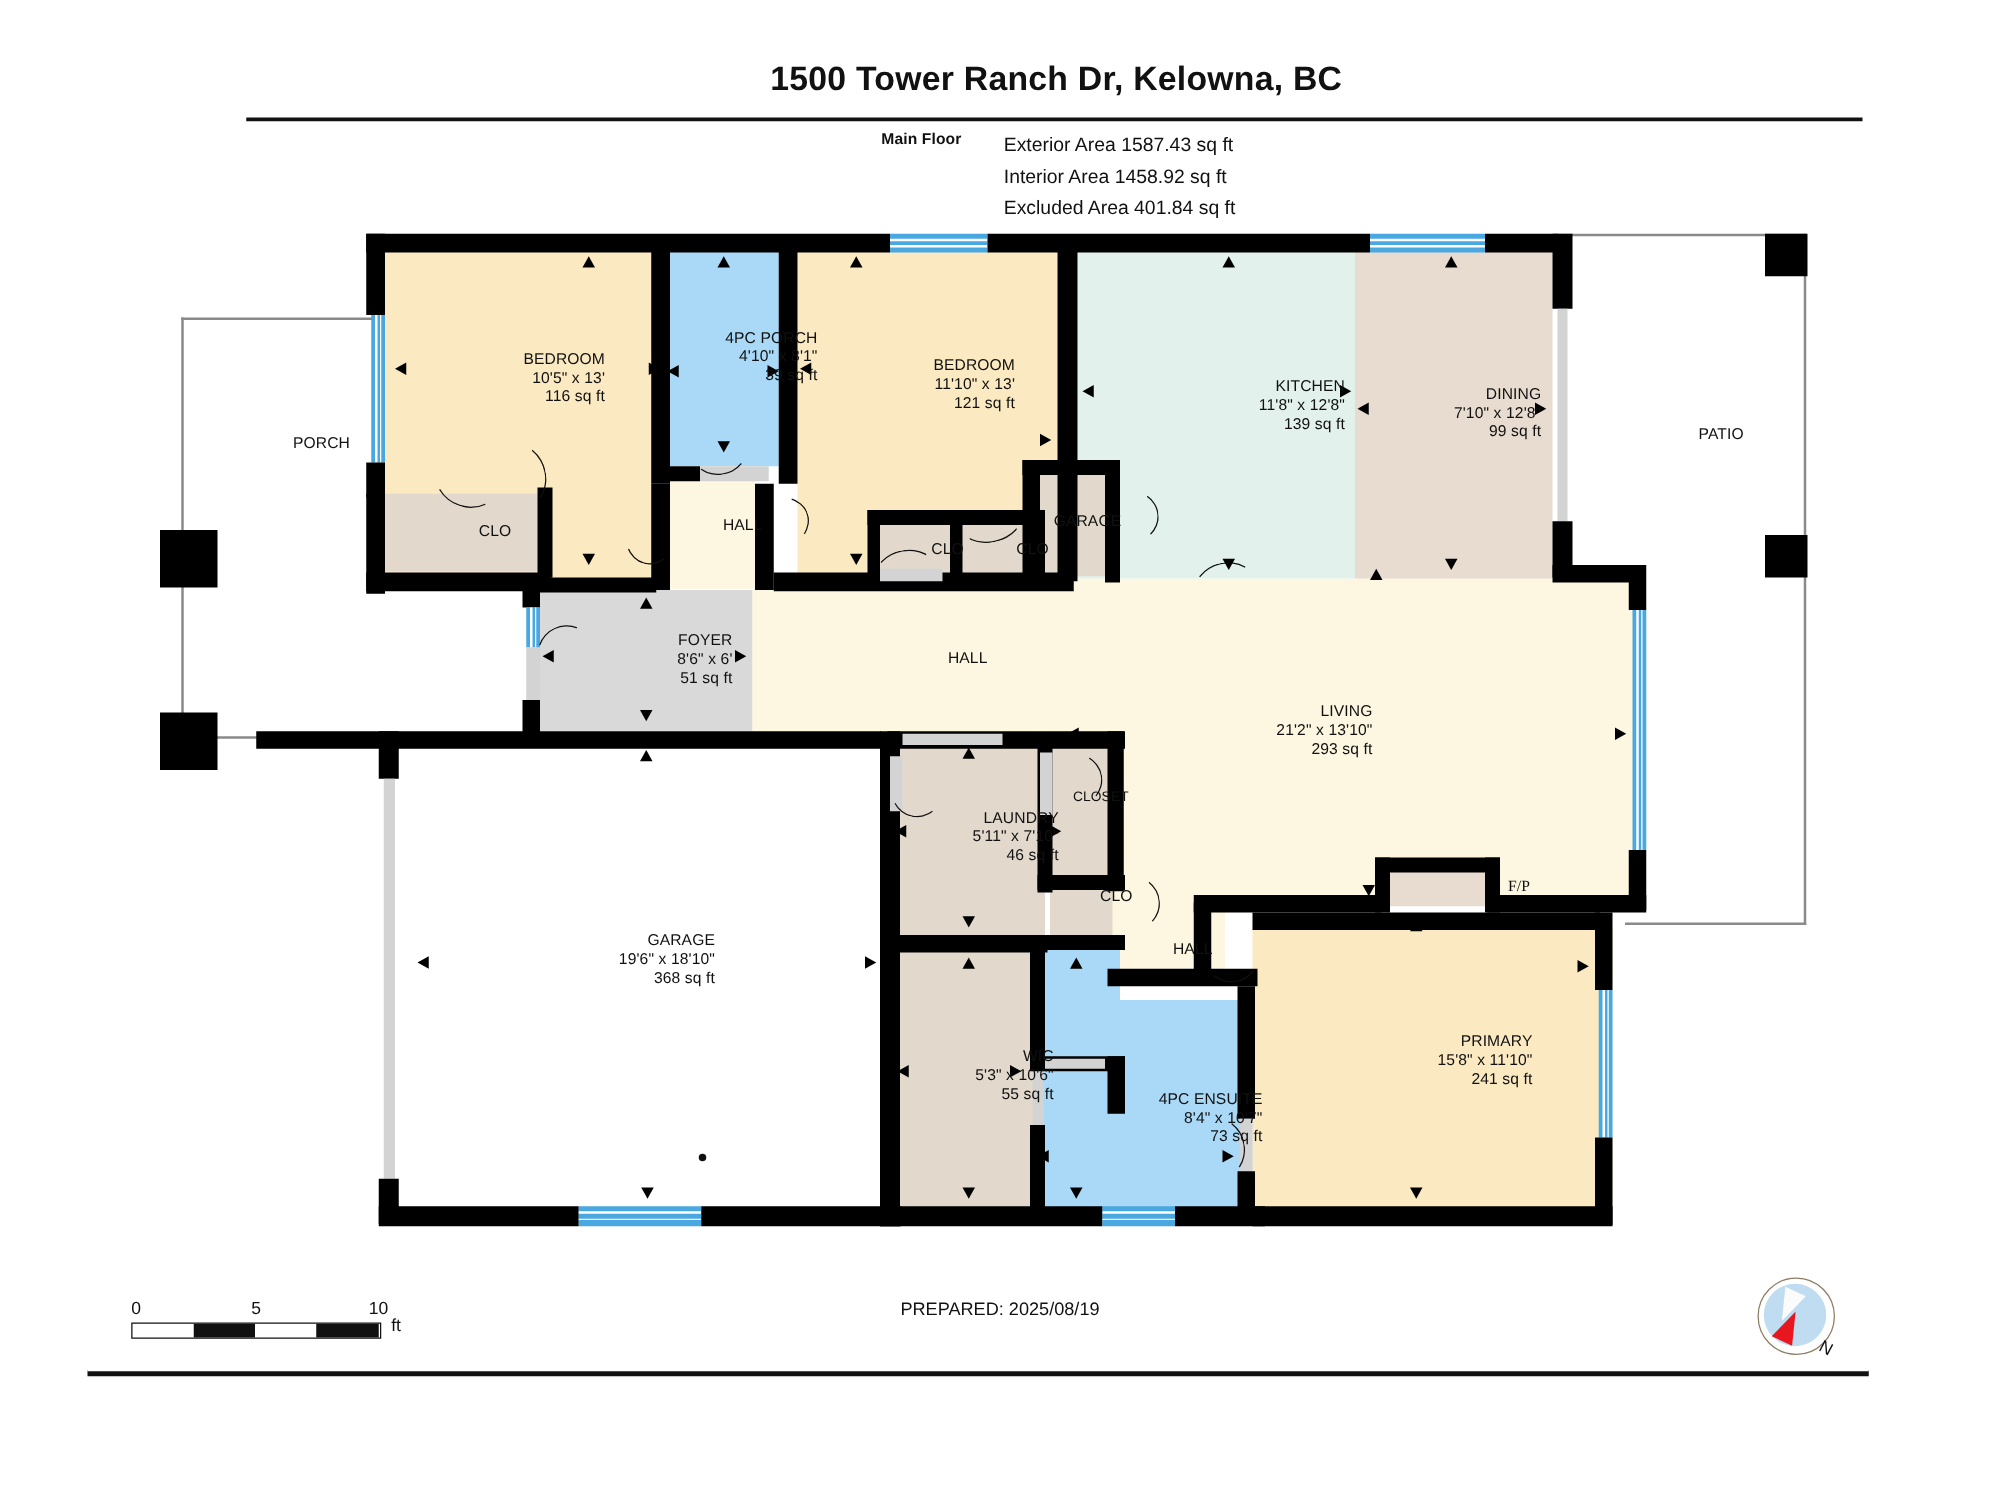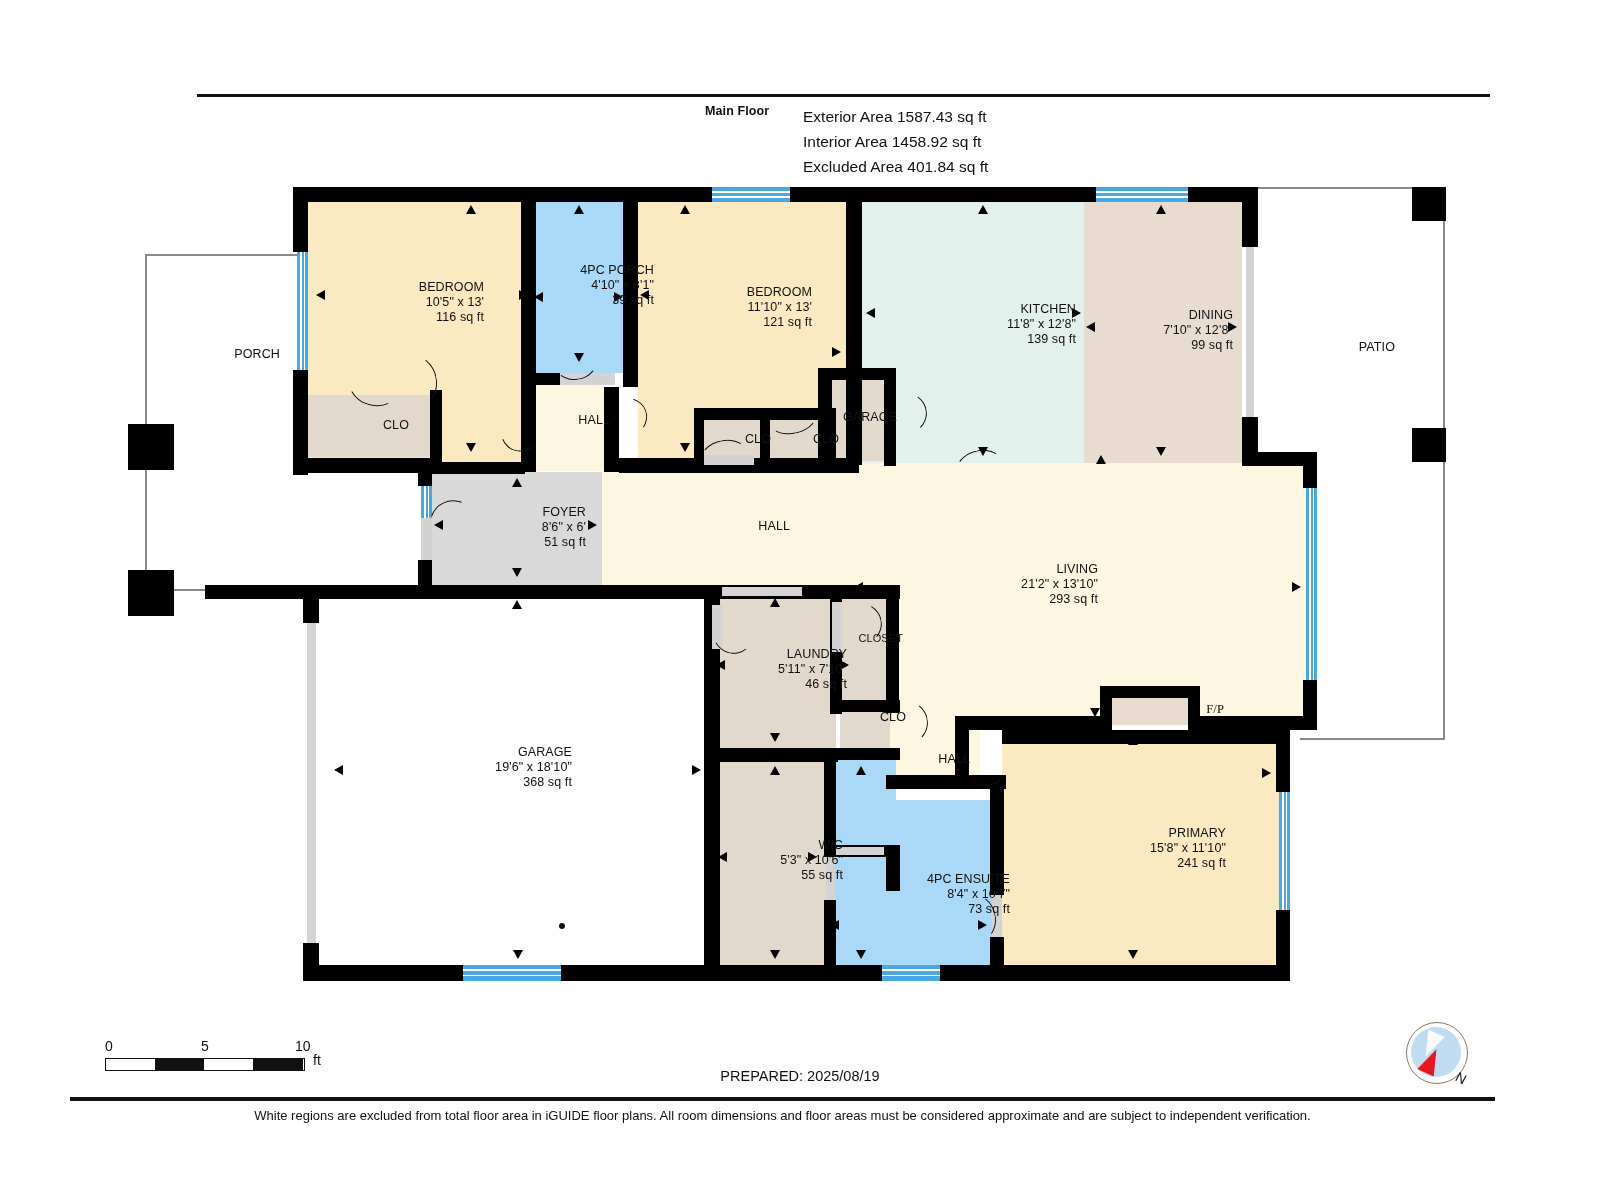--- a/index.html
+++ b/index.html
@@ -44,36 +44,37 @@
   .arr{border-top:5px solid transparent;border-bottom:5px solid transparent;border-left:9px solid #000;}
   .swing{position:absolute;border:1.6px solid #111;border-radius:50%;border-right-color:transparent;border-top-color:transparent;}
 
   
   #scale{position:absolute;left:105px;top:1038px;}
   #scale .nums{position:relative;width:200px;height:18px;font-size:14px;}
   #scale .nums span{position:absolute;top:0;}
   #scale .bar{position:relative;width:200px;height:13px;border:1.5px solid #111;box-sizing:border-box;background:#fff;margin-top:2px;}
   #scale .bar i{position:absolute;top:0;bottom:0;background:#111;}
   #scale .ft{position:absolute;left:208px;top:14px;font-size:14px;}
-  #prepared{position:absolute;left:0;top:1068px;width:1600px;text-align:center;font-size:14.5px;}
+  #prepared{position:absolute;left:0;top:1040px;width:1600px;text-align:center;font-size:14.5px;}
   #compass{position:absolute;left:1398px;top:1018px;width:76px;height:76px;}
   #compass .ring{position:absolute;left:8px;top:4px;width:60px;height:60px;border:1.6px solid #8d7b63;border-radius:50%;background:#fff;}
   #compass .inner{position:absolute;left:13px;top:9px;width:50px;height:50px;border-radius:50%;background:#bfdcf0;}
   #compass .nw{position:absolute;left:24px;top:14px;width:0;height:0;border-left:9px solid transparent;border-right:9px solid transparent;border-bottom:26px solid #fbfbfb;transform:rotate(205deg);}
   #compass .sw{position:absolute;left:24px;top:30px;width:0;height:0;border-left:9px solid transparent;border-right:9px solid transparent;border-top:26px solid #e8171f;transform:rotate(205deg);}
   #compass .n{position:absolute;left:58px;top:52px;font-size:14px;transform:rotate(28deg);}
   #footrule{position:absolute;left:70px;top:1096px;width:1425px;height:4px;background:#111;border-top:1px solid #fff;}
   #disclaimer{position:absolute;left:70px;top:1108px;width:1425px;text-align:center;font-size:13px;}
 </style>
 </head>
 <body>
 
 <div id="page">
 
 
+  <div id="title">1500 Tower Ranch Dr, Kelowna, BC</div>
   <div id="titlerule"></div>
   <div id="areas">
     <div class="lbl">Main Floor</div>
     <div class="vals">
       <div>Exterior Area 1587.43 sq ft</div>
       <div>Interior Area 1458.92 sq ft</div>
       <div>Excluded Area 401.84 sq ft</div>
     </div>
   </div>
 
@@ -374,15 +375,14 @@
 
   <div id="compass">
     <div class="ring"></div>
     <div class="inner"></div>
     <div class="nw"></div>
     <div class="sw"></div>
     <div class="n">N</div>
   </div>
 
   <div id="footrule"></div>
-  <div id="disclaimer">White regions are excluded from total floor area in iGUIDE floor plans. All room dimensions and floor areas must be considered approximate and are subject to independent verification.</div>
 
 </div>
 
 </body></html>

